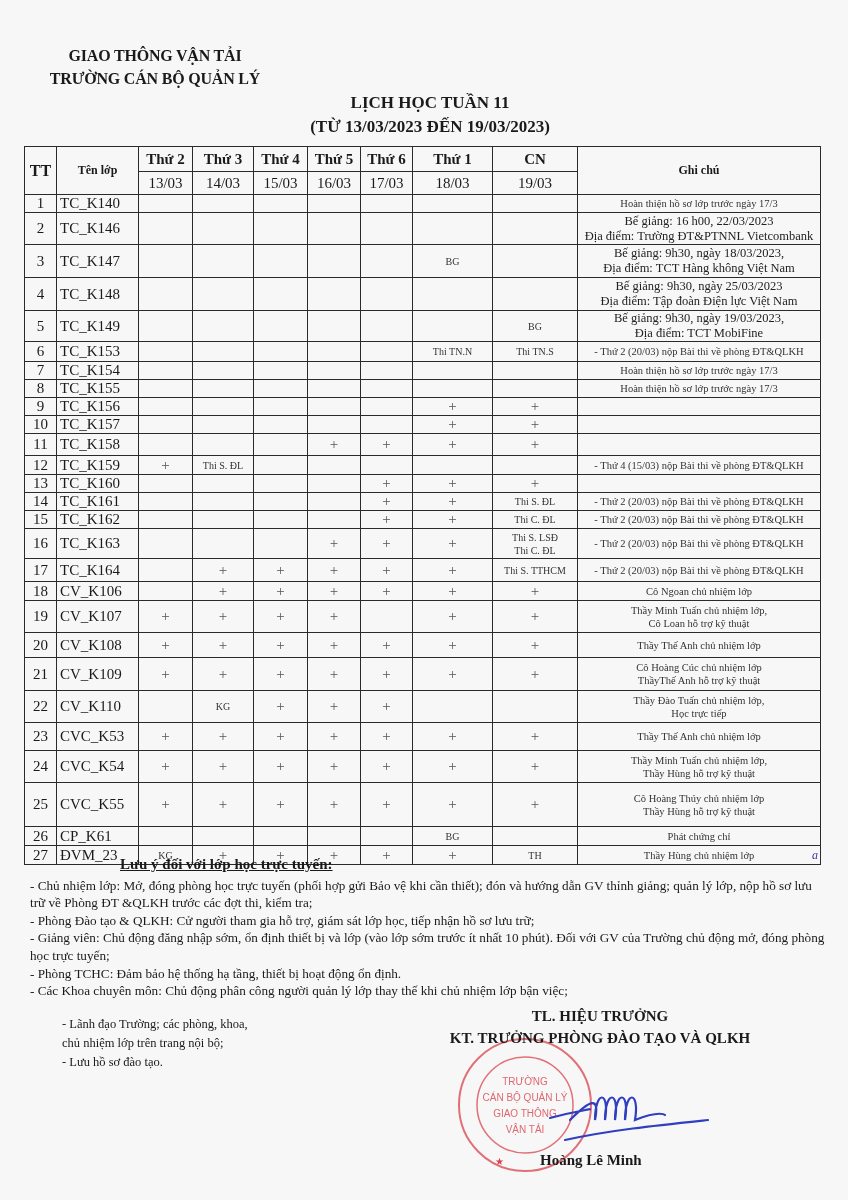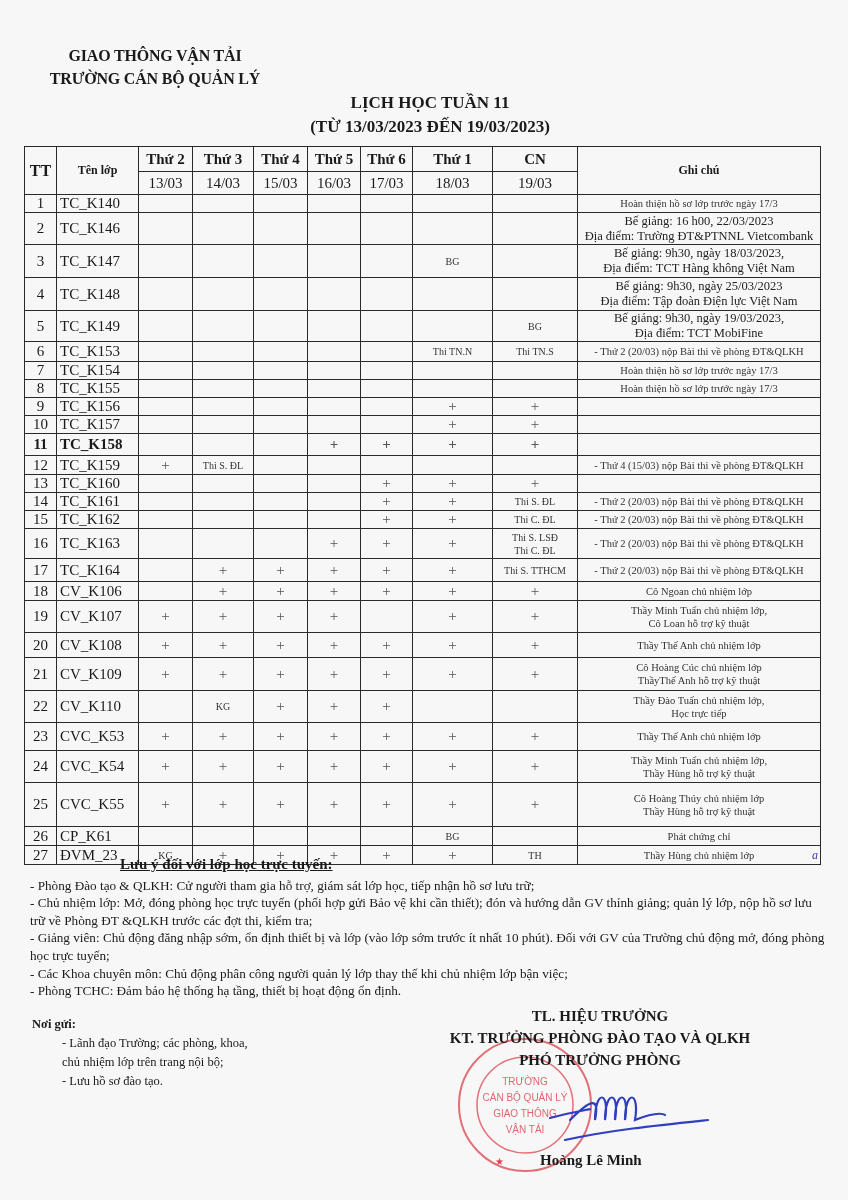--- a/index.html
+++ b/index.html
@@ -208,21 +208,21 @@
         <td class="name">TC_K157</td>
         <td class="cell" style="white-space: pre-line;"></td>
         <td class="cell" style="white-space: pre-line;"></td>
         <td class="cell" style="white-space: pre-line;"></td>
         <td class="cell" style="white-space: pre-line;"></td>
         <td class="cell" style="white-space: pre-line;"></td>
         <td class="cell" style="white-space: pre-line;">+</td>
         <td class="cell" style="white-space: pre-line;">+</td>
         <td class="note" style="white-space: pre-line;"></td>
       </tr>
-      <tr style="height: 22px; font-weight: bold;">
+      <tr style="height: 22px;">
         <td class="tt">11</td>
         <td class="name">TC_K158</td>
         <td class="cell" style="white-space: pre-line;"></td>
         <td class="cell" style="white-space: pre-line;"></td>
         <td class="cell" style="white-space: pre-line;"></td>
         <td class="cell" style="white-space: pre-line;">+</td>
         <td class="cell" style="white-space: pre-line;">+</td>
         <td class="cell" style="white-space: pre-line;">+</td>
         <td class="cell" style="white-space: pre-line;">+</td>
         <td class="note" style="white-space: pre-line;"></td>
@@ -425,48 +425,46 @@
         <td class="cell small" style="white-space: pre-line;">TH</td>
         <td class="note" style="white-space: pre-line;">Thầy Hùng chủ nhiệm lớp</td>
       </tr>
     </tbody>
 </table>
 
 <div class="annot">a</div>
 
 <div class="notes">
   <div class="head">Lưu ý đối với lớp học trực tuyến:</div>
+  <div>- Chủ nhiệm lớp: Mở, đóng phòng học trực tuyến (phối hợp gửi Bảo vệ khi cần thiết); đón và hướng dẫn GV thỉnh giảng; quản lý lớp, nộp hồ sơ lưu trữ về Phòng ĐT &amp;QLKH trước các đợt thi, kiểm tra;</div>
   <div>- Phòng Đào tạo &amp; QLKH: Cử người tham gia hỗ trợ, giám sát lớp học, tiếp nhận hồ sơ lưu trữ;</div>
-  <div>- Chủ nhiệm lớp: Mở, đóng phòng học trực tuyến (phối hợp gửi Bảo vệ khi cần thiết); đón và hướng dẫn GV thỉnh giảng; quản lý lớp, nộp hồ sơ lưu trữ về Phòng ĐT &amp;QLKH trước các đợt thi, kiểm tra;</div>
   <div>- Giảng viên: Chủ động đăng nhập sớm, ổn định thiết bị và lớp (vào lớp sớm trước ít nhất 10 phút). Đối với GV của Trường chủ động mở, đóng phòng học trực tuyến;</div>
+  <div>- Phòng TCHC: Đảm bảo hệ thống hạ tầng, thiết bị hoạt động ổn định.</div>
   <div>- Các Khoa chuyên môn: Chủ động phân công người quản lý lớp thay thế khi chủ nhiệm lớp bận việc;</div>
-  <div>- Phòng TCHC: Đảm bảo hệ thống hạ tầng, thiết bị hoạt động ổn định.</div>
 </div>
 
 <div class="recv">
-  <div class="head">Nơi gửi:</div>
   <div class="body">
     <div>- Lãnh đạo Trường; các phòng, khoa, chủ nhiệm lớp trên trang nội bộ;</div>
     <div>- Lưu hồ sơ đào tạo.</div>
   </div>
 </div>
 
 <svg class="stamp" viewBox="0 0 140 140">
   <circle cx="70" cy="70" r="66" fill="none" stroke="#d9434b" stroke-width="2" opacity="0.75"></circle>
   <circle cx="70" cy="70" r="48" fill="none" stroke="#d9434b" stroke-width="1.5" opacity="0.75"></circle>
   <text x="70" y="50" text-anchor="middle" font-size="10" fill="#d9434b" opacity="0.8" font-family="Liberation Sans, sans-serif">TRƯỜNG</text>
   <text x="70" y="66" text-anchor="middle" font-size="10" fill="#d9434b" opacity="0.8" font-family="Liberation Sans, sans-serif">CÁN BỘ QUẢN LÝ</text>
   <text x="70" y="82" text-anchor="middle" font-size="10" fill="#d9434b" opacity="0.8" font-family="Liberation Sans, sans-serif">GIAO THÔNG</text>
   <text x="70" y="98" text-anchor="middle" font-size="10" fill="#d9434b" opacity="0.8" font-family="Liberation Sans, sans-serif">VẬN TẢI</text>
   <text x="40" y="130" font-size="10" fill="#d9434b">★</text>
 </svg>
 
 <div class="sign">
   <div>TL. HIỆU TRƯỞNG</div>
   <div>KT. TRƯỞNG PHÒNG ĐÀO TẠO VÀ QLKH</div>
-  <div>PHÓ TRƯỞNG PHÒNG</div>
 </div>
 
 <svg class="sigmark" viewBox="0 0 170 70">
   <path d="M10 38 C 40 30, 60 28, 45 30 M30 40 C 50 20, 60 15, 55 40 C 55 10, 70 10, 65 40 C 65 10, 80 10, 75 40 C 75 10, 90 10, 85 40 C 85 10, 100 10, 95 40 C 120 30, 125 35, 125 35 M25 60 C 70 50, 120 45, 168 40" fill="none" stroke="#2f3fbf" stroke-width="2.2" stroke-linecap="round"></path>
 </svg>
 
 <div class="signer">Hoàng Lê Minh</div>
 
 </body></html>

